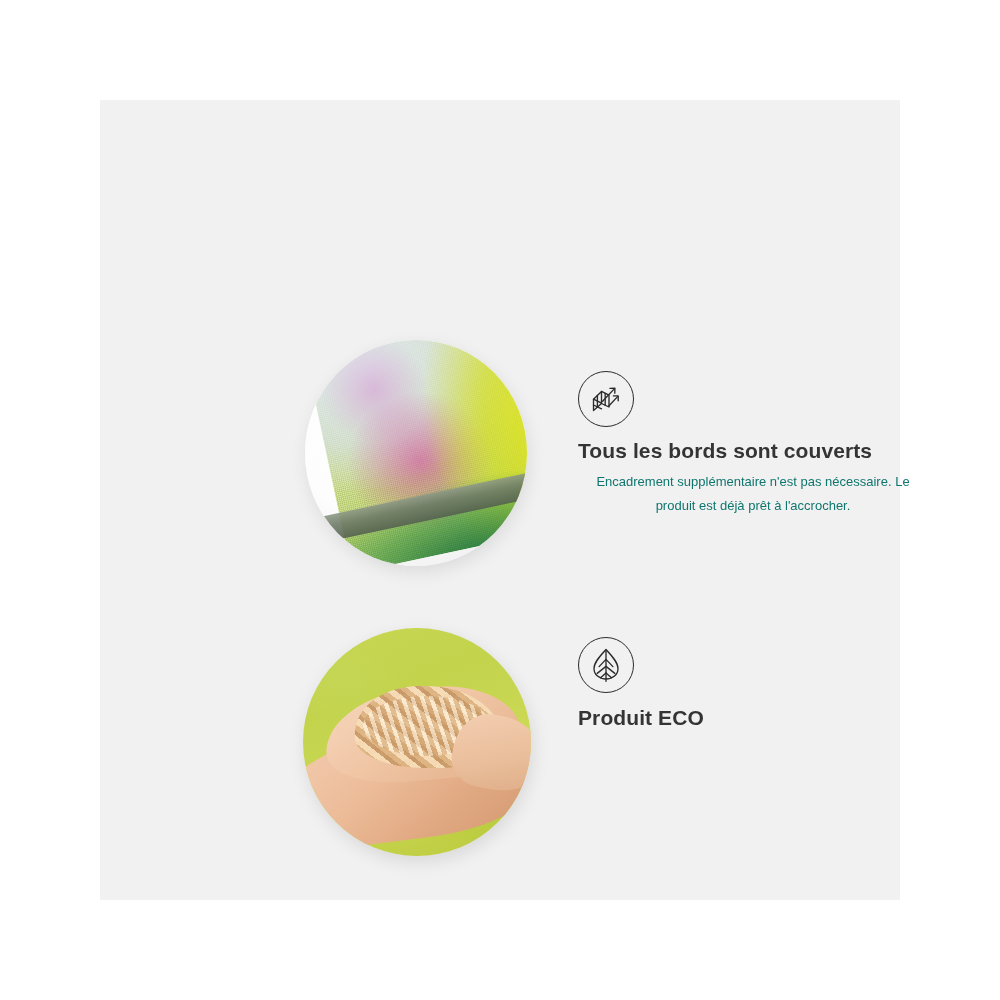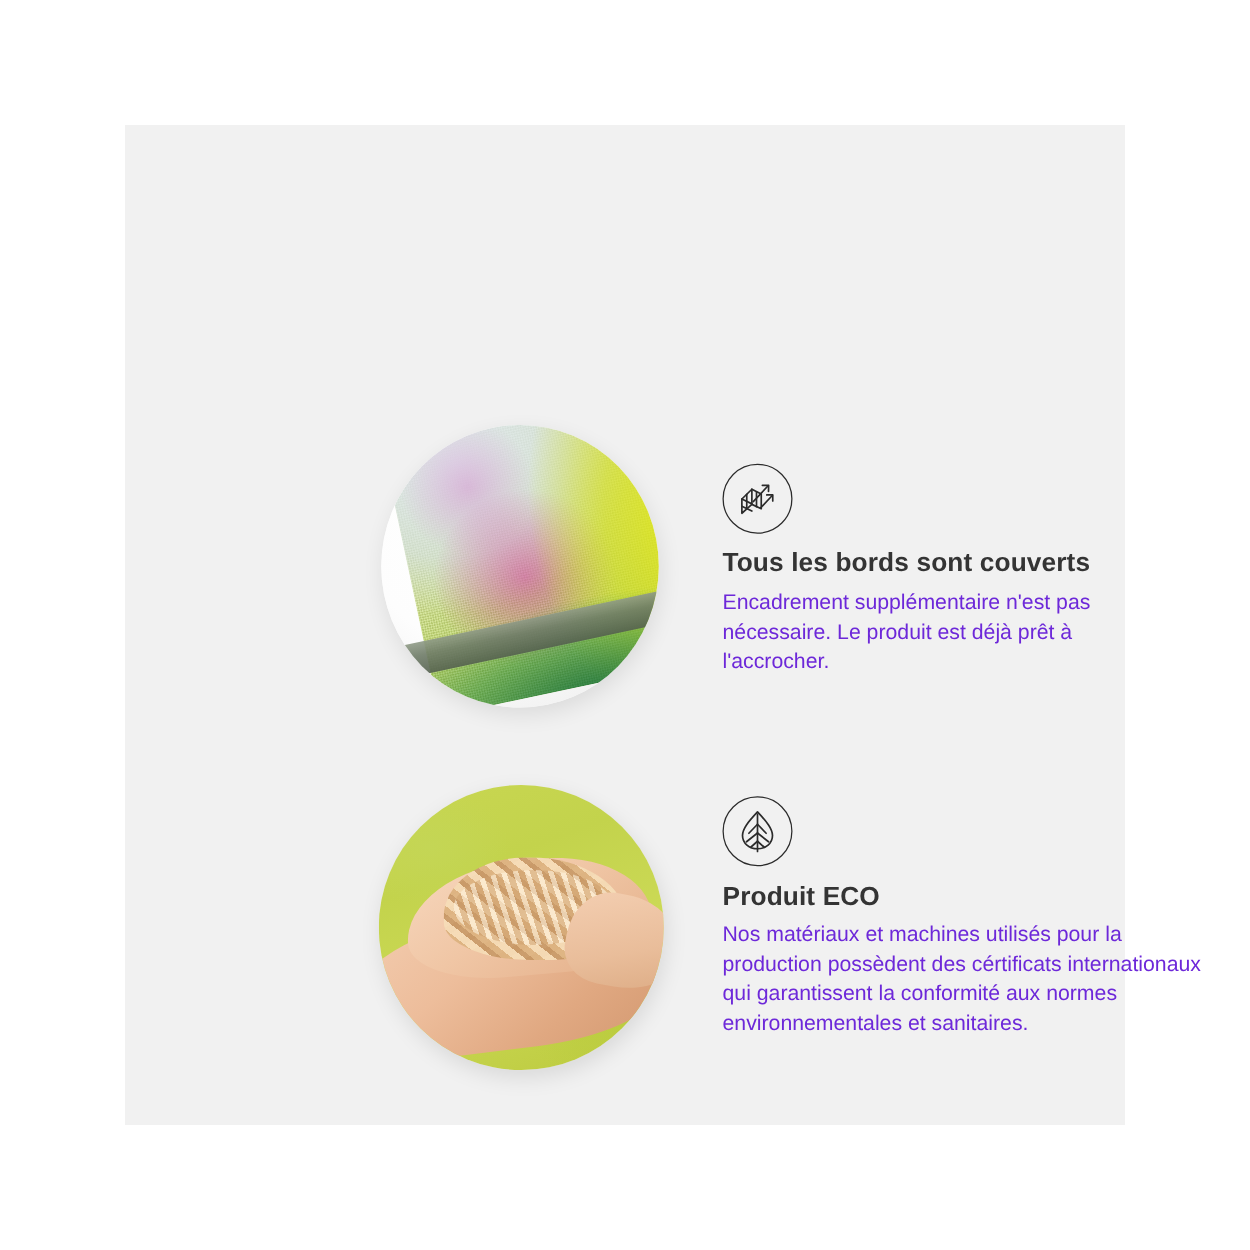--- a/index.html
+++ b/index.html
@@ -192,24 +192,25 @@
   .feature-title {
     position: absolute;
     font-size: 21px;
     font-weight: 700;
     color: #343434;
     letter-spacing: .1px;
     white-space: nowrap;
   }
   .feature-body {
     position: absolute;
-    font-size: 17px;
+    font-size: 13px;
     line-height: 23.5px;
-    color: #6d28d9;
+    color: #0f766e;
     font-weight: 400;
+    text-align: center;
   }
 
   
   #icon-edges   { left: 478px; top: 271px; }
   #title-edges  { left: 478px; top: 339px; }
   #body-edges   { left: 478px; top: 370px; width: 350px; }
 
   
   #icon-eco     { left: 478px; top: 537px; }
   #title-eco    { left: 478px; top: 606px; text-align: right; }
@@ -269,16 +270,15 @@
         <path d="M17 12.4 L23.9 19.6"></path>
         <path d="M17 19.4 L8.2 26.4"></path>
         <path d="M17 19.4 L25.8 26.4"></path>
         <path d="M17 26.0 L11.6 30.8"></path>
         <path d="M17 26.0 L22.4 30.8"></path>
       </svg>
     </div>
 
     <div class="feature-title" id="title-eco">Produit ECO</div>
 
-    <div class="feature-body" id="body-eco">Nos matériaux et machines utilisés pour la production possèdent des cértificats internationaux qui garantissent la conformité aux normes environnementales et sanitaires.</div>
 
   </div>
 </div>
 
 </body></html>

